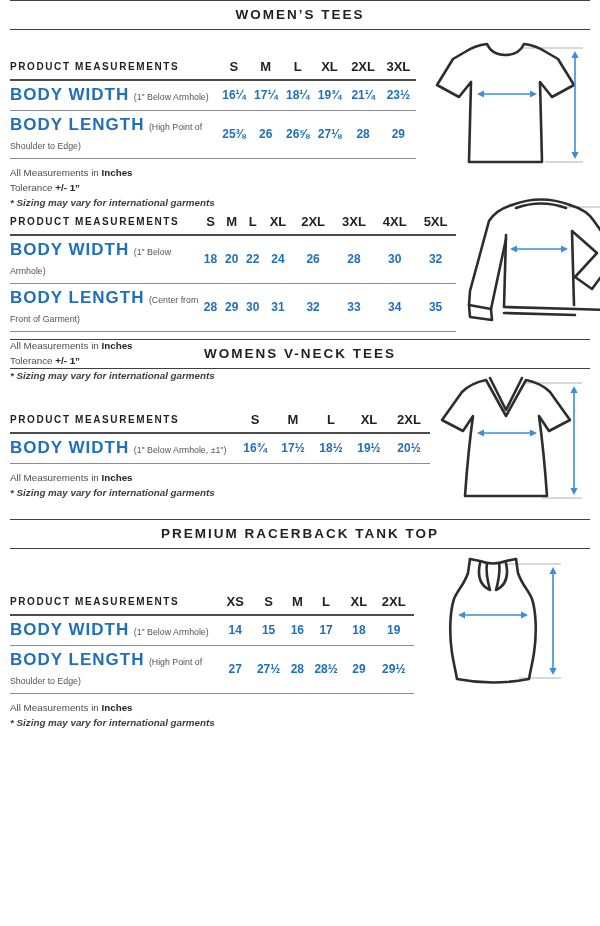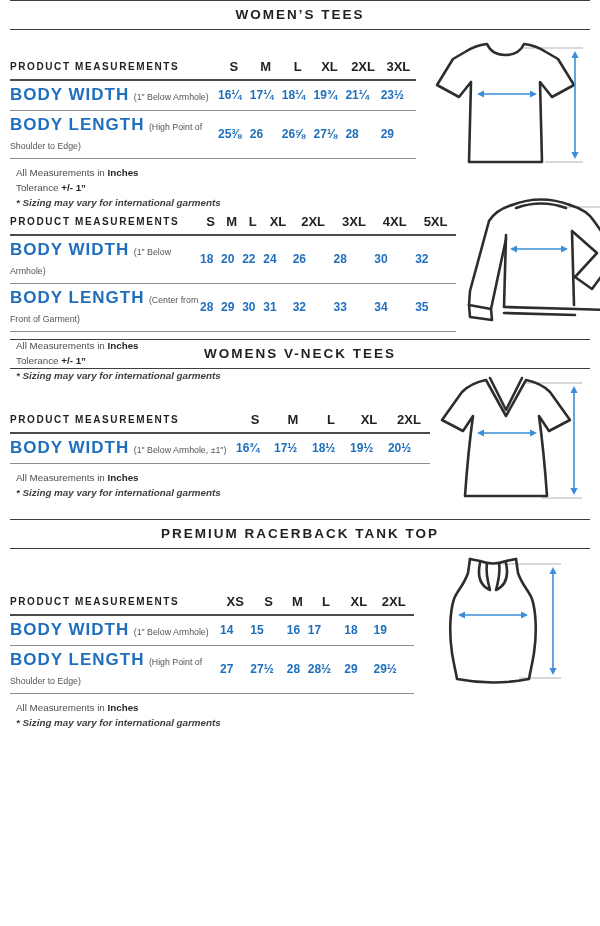--- a/index.html
+++ b/index.html
@@ -12,22 +12,22 @@
   table{border-collapse:collapse;}
   .s0 table{width:406px;} .s1 table{width:446px;} .s2 table{width:420px;} .s3 table{width:404px;}
   .s0 .lblcol{width:208px;} .s1 .lblcol{width:190px;} .s2 .lblcol{width:226px;} .s3 .lblcol{width:210px;}
   .s0 .table-wrap{margin-top:26px;} .s1 .table-wrap{margin-top:20px;} .s2 .table-wrap{margin-top:40px;} .s3 .table-wrap{margin-top:42px;}
   th.head-label{font-size:10px;font-weight:bold;letter-spacing:1.6px;color:#231f20;text-align:left;padding:3px 0 5px;}
   th.sz{font-size:13px;font-weight:bold;color:#231f20;text-align:center;padding:3px 1px 5px;}
   thead th{border-bottom:2.2px solid #4b4b4b;}
   tbody td{border-bottom:1.3px solid #8d8d8d;padding:4px 0 5px;}
   td.lblcol .rowlabel{color:var(--blue);font-weight:bold;font-size:17px;letter-spacing:1px;text-align:right;}
   td.lblcol .rowdetail{color:#555;font-size:8.8px;}
-  td.val{color:var(--blue);font-weight:bold;font-size:12px;white-space:nowrap;}
-  .notes{margin-top:8px;font-size:9.8px;color:#4e4e4e;margin-left:6px;}
+  td.val{color:var(--blue);font-weight:bold;font-size:12px;text-align:center;white-space:nowrap;}
+  .notes{margin-top:8px;font-size:9.8px;color:#4e4e4e;}
   .notes p{margin:0 0 4px;}
   .notes b{color:#262626;}
   .notes .disc{font-style:italic;font-weight:bold;color:#3e3e3e;}
   .garment{flex:none;line-height:0;}
   .s0 .garment{margin-top:6px;margin-right:2px;}
   .s1 .garment{margin-top:2px;margin-right:-4px;}
   .s2 .garment{margin-top:1px;margin-right:4px;}
   .s3 .garment{margin-top:4px;margin-right:24px;}
   .garment svg path, .garment svg line{vector-effect:non-scaling-stroke;}
 </style>

